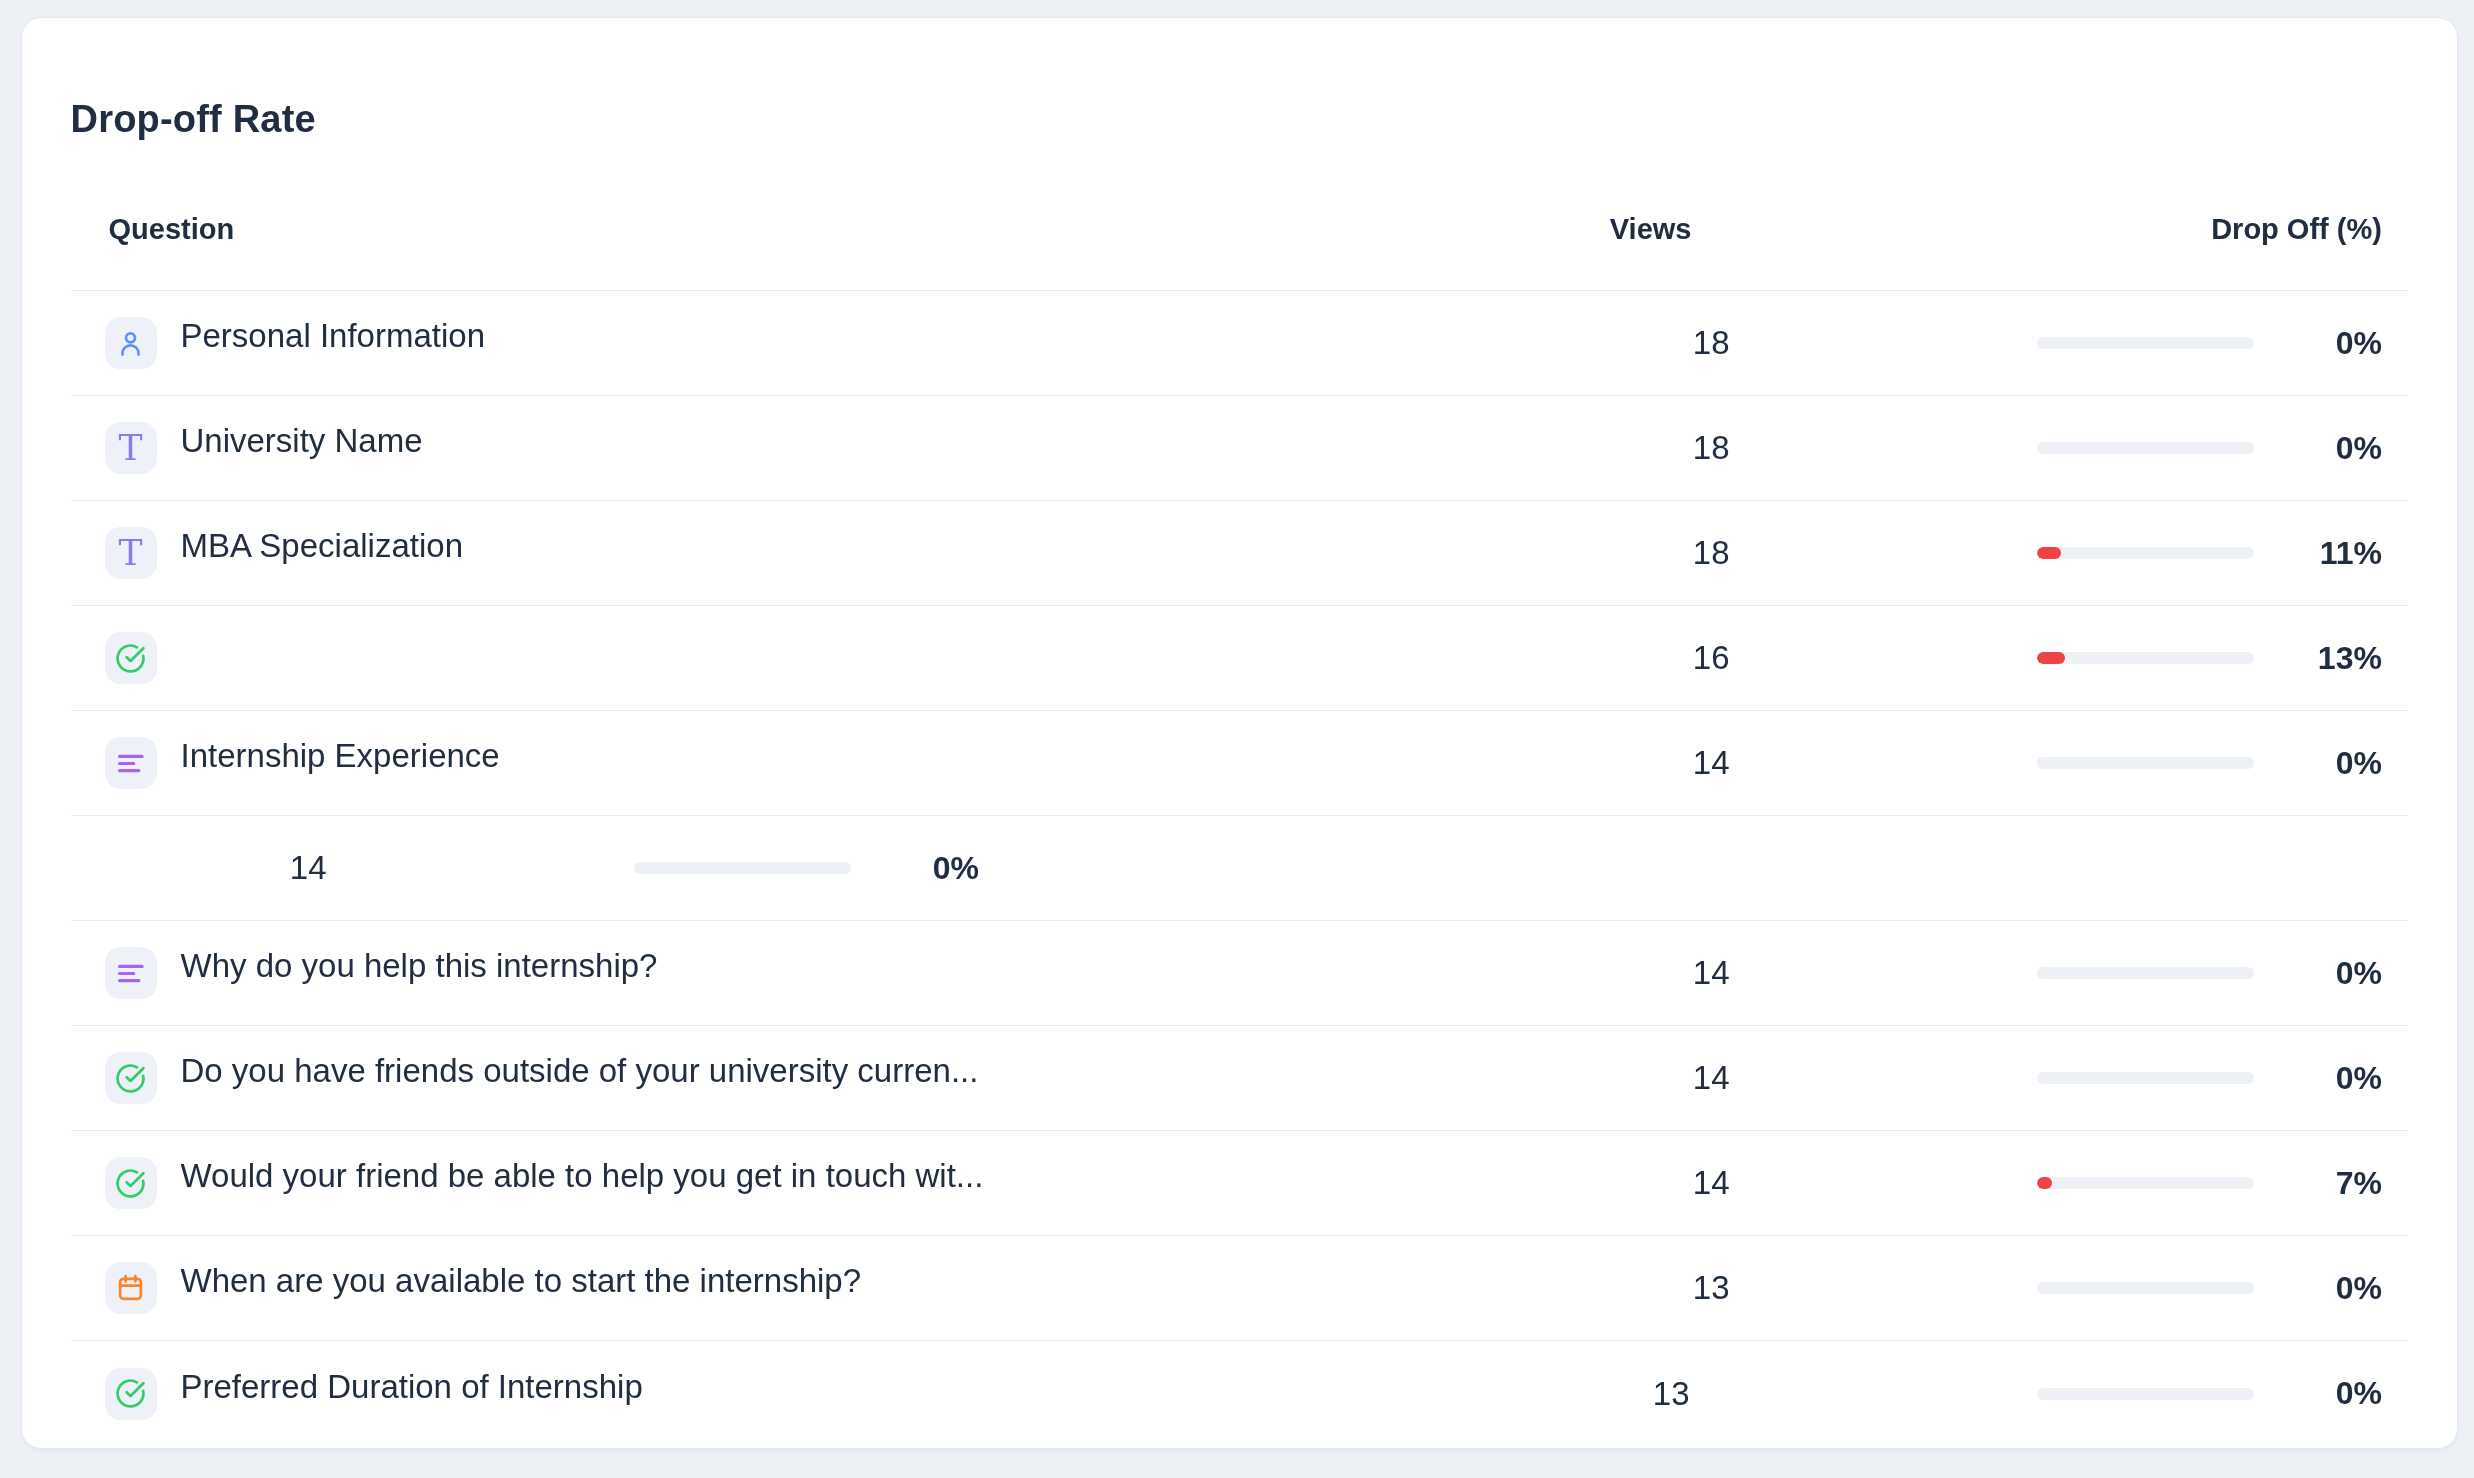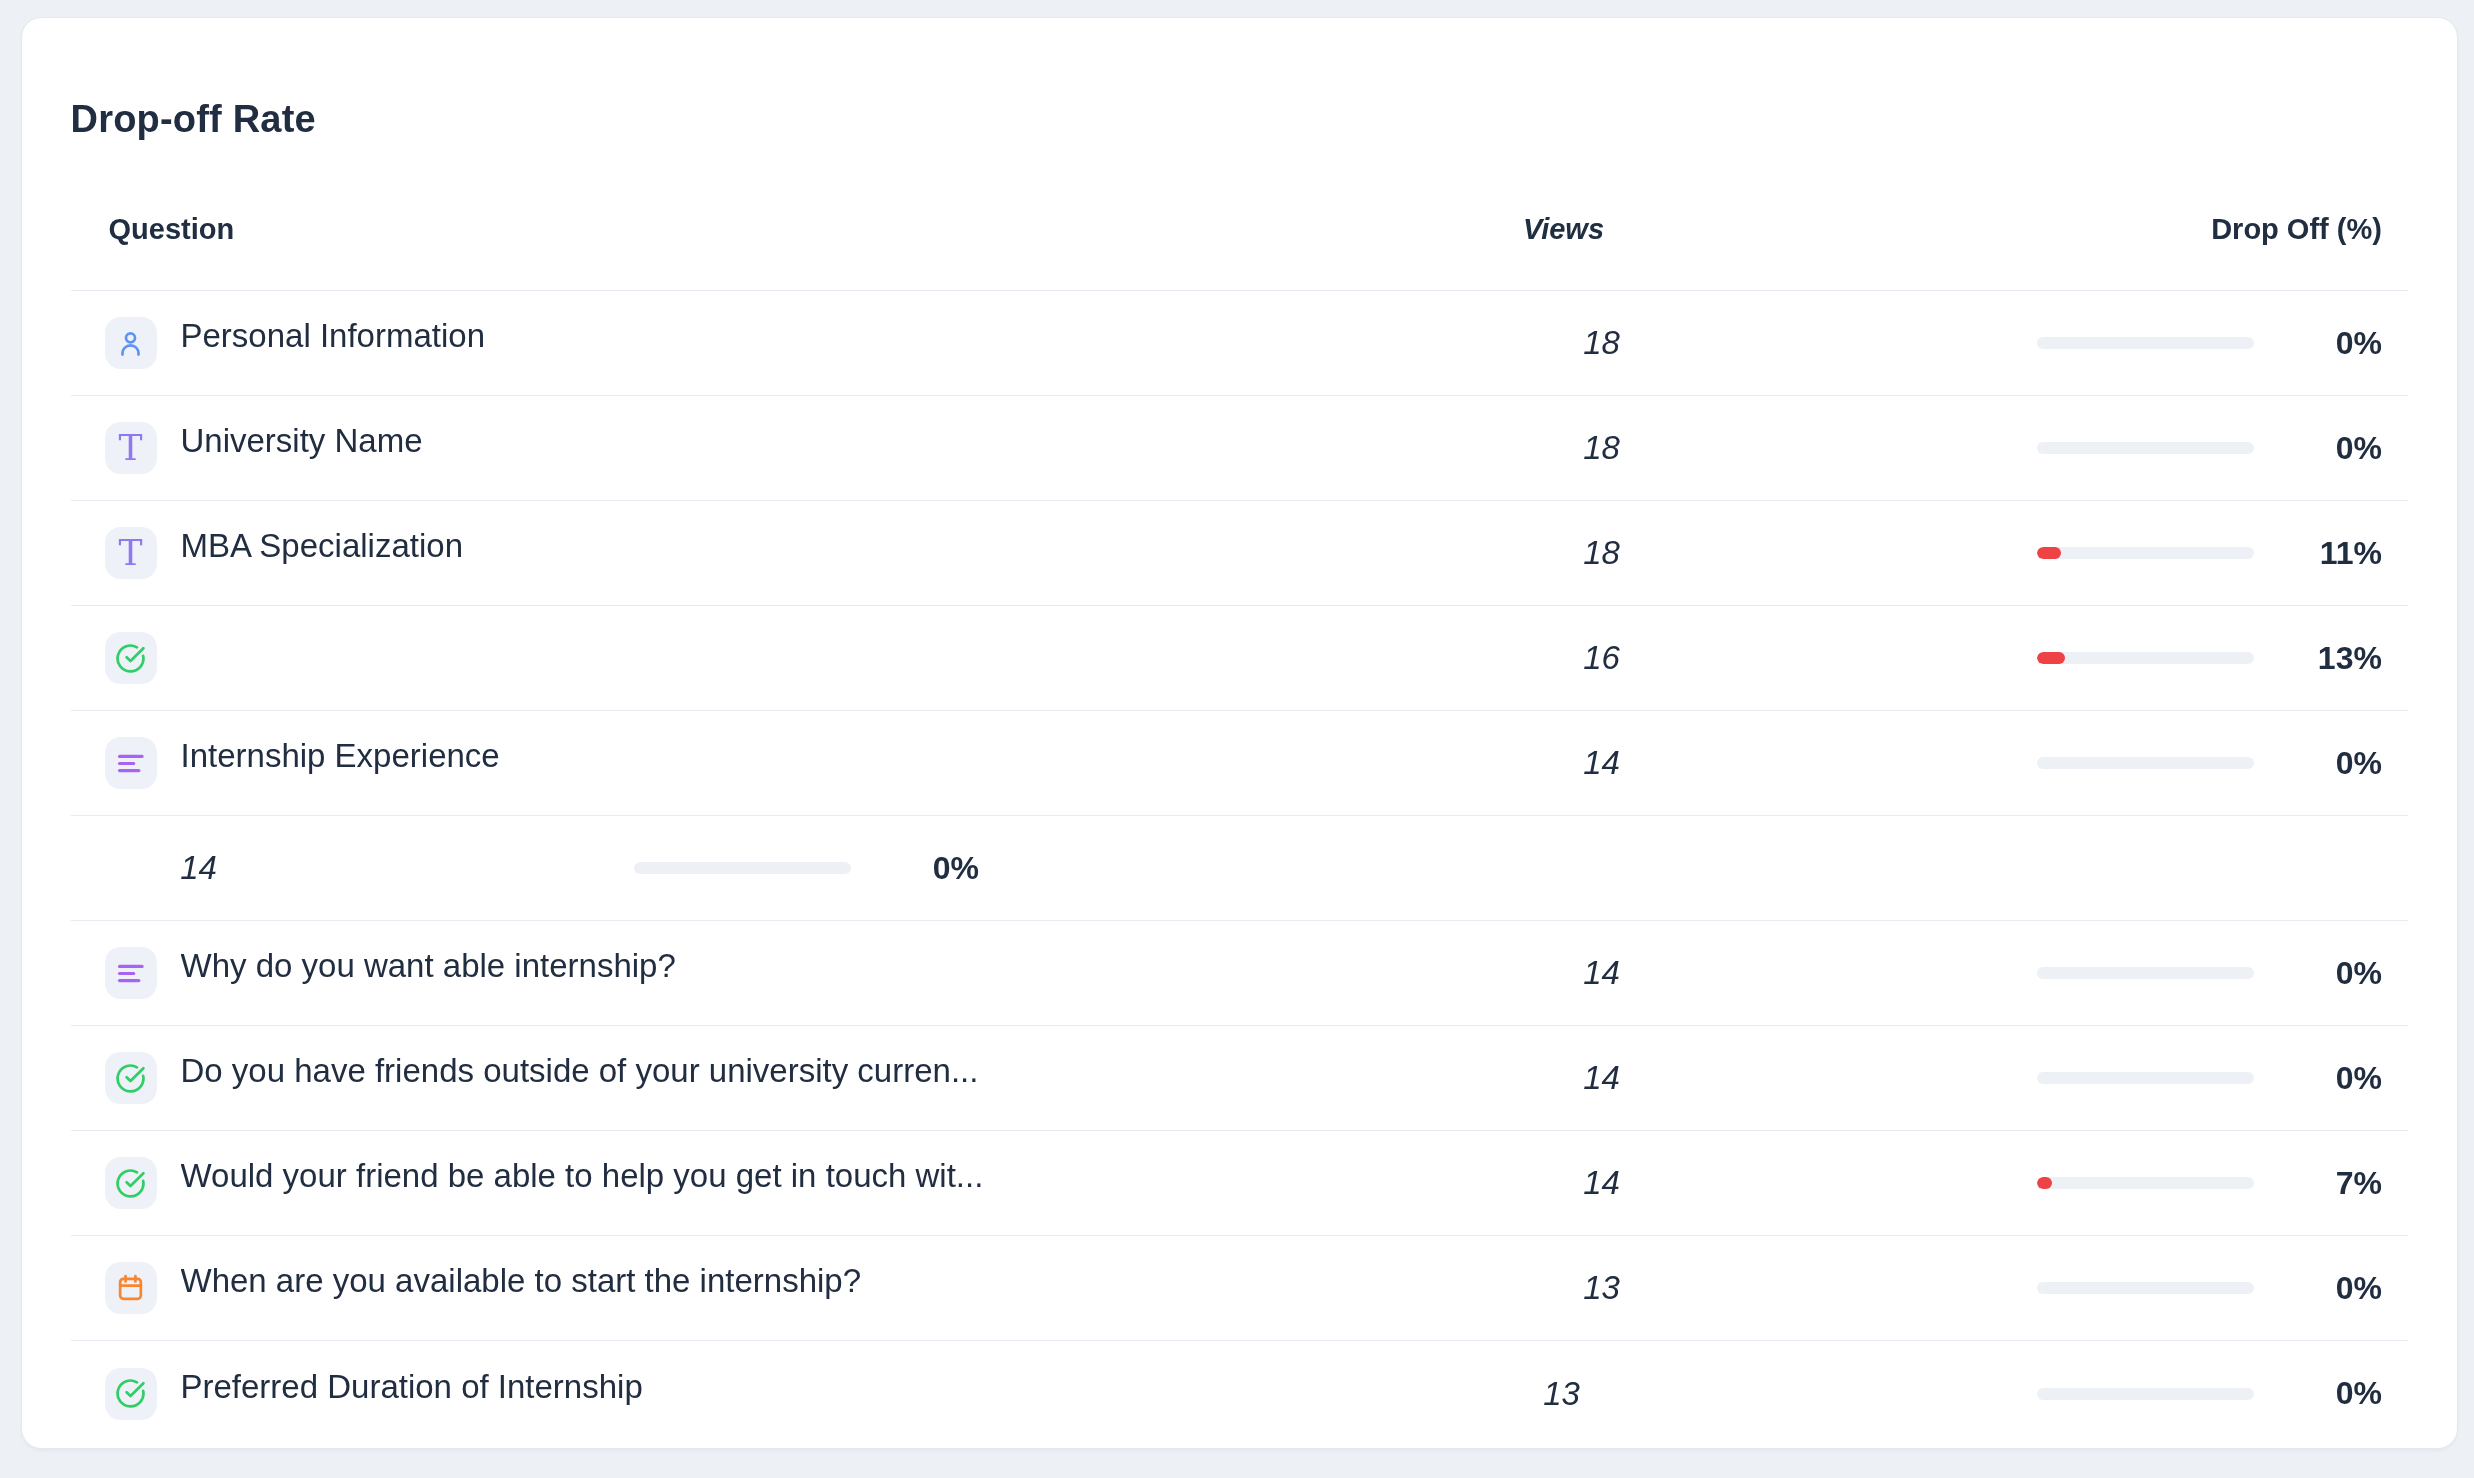--- a/index.html
+++ b/index.html
@@ -36,21 +36,21 @@
   }
   .tbody{display:block;}
   .row{
     display:flex;align-items:center;
     height:105px;box-sizing:border-box;
     border-bottom:1.7px solid var(--divider,#E8EBF1);
   }
   .row:last-child{border-bottom:none;gap:40px;}
   .cell-q{flex:1;display:flex;align-items:flex-start;padding-left:34px;min-width:0;}
   .th-q{flex:1;padding-left:38px;}
-  .cell-views,.th-views{width:256px;text-align:center;flex:none;font-style:italic;}
+  .cell-views,.th-views{width:256px;text-align:right;flex:none;}
   .cell-views{font-size:33px;font-weight:500;}
   .cell-drop,.th-drop{width:678px;flex:none;box-sizing:border-box;}
   .th-drop{text-align:right;padding-right:25.6px;}
   .cell-drop{display:flex;align-items:center;justify-content:flex-end;padding-right:25.6px;}
   .q-label{
     font-size:33px;font-weight:400;
     margin-left:24px;white-space:nowrap;
     overflow:hidden;
   }
   
@@ -218,21 +218,21 @@
 
         <span class="ic ic-long-text">
           <svg width="31" height="31" viewBox="0 0 24 24" fill="none" stroke="currentColor" stroke-width="2.4" stroke-linecap="round">
             <line x1="3.5" y1="6.5" x2="21" y2="6.5"></line>
             <line x1="3.5" y1="12" x2="14.5" y2="12"></line>
             <line x1="3.5" y1="17.5" x2="18.5" y2="17.5"></line>
           </svg>
         </span>
 
       </span>
-      <span class="q-label">Why do you want able internship?</span>
+      <span class="q-label">Why do you help this internship?</span>
     </div>
     <div class="cell-views">14</div>
     <div class="cell-drop">
       <div class="bar">
         <div class="fill" style="width: 0%;"></div>
       </div>
       <div class="pct">0%</div>
     </div>
   </div>
       <div class="row" data-icon="check-circle">

